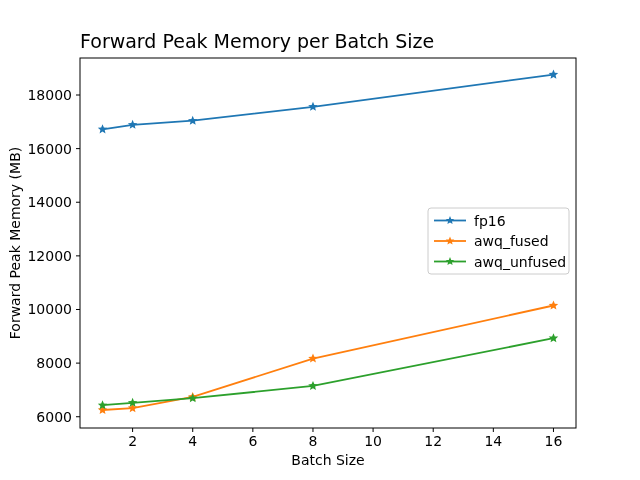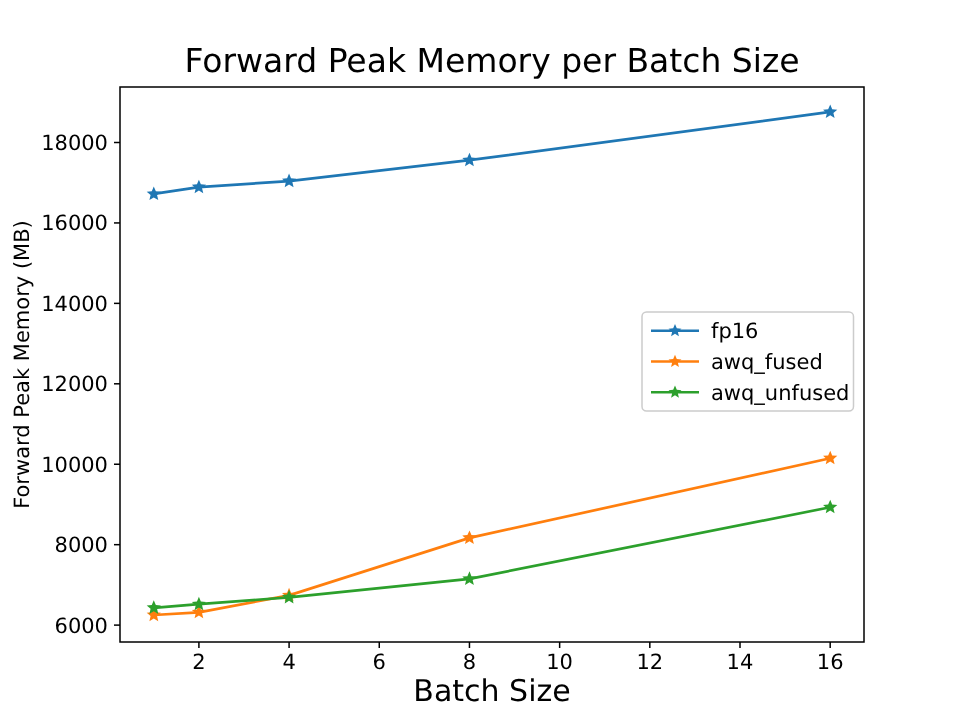--- a/index.html
+++ b/index.html
@@ -1,26 +1,26 @@
 <!DOCTYPE html>
 <html><head>
 <meta charset="utf-8">
 <style>
   html,body{margin:0;padding:0;background:#fff;}
   .figure{
     position:relative;width:640px;height:480px;background:#fff;overflow:hidden;
     font-family:"DejaVu Sans", sans-serif;color:#000;
   }
   .title{
-    position:absolute;left:80px;top:32px;width:496px;text-align:center;
-    font-size:22px;line-height:19px;
+    position:absolute;left:80px;top:32px;width:496px;text-align:left;
+    font-size:19px;line-height:19px;
   }
   .xlabel{
     position:absolute;left:80px;top:452px;width:496px;text-align:center;
-    font-size:20px;line-height:16px;
+    font-size:14px;line-height:16px;
   }
   .ylabel{
     position:absolute;left:-170px;top:233px;width:370px;height:20px;
     text-align:center;font-size:14px;line-height:20px;
     transform:rotate(-90deg);white-space:nowrap;
   }
   svg{position:absolute;left:0;top:0;}
   svg text{font-family:"DejaVu Sans", sans-serif;}
 </style>
 </head>

